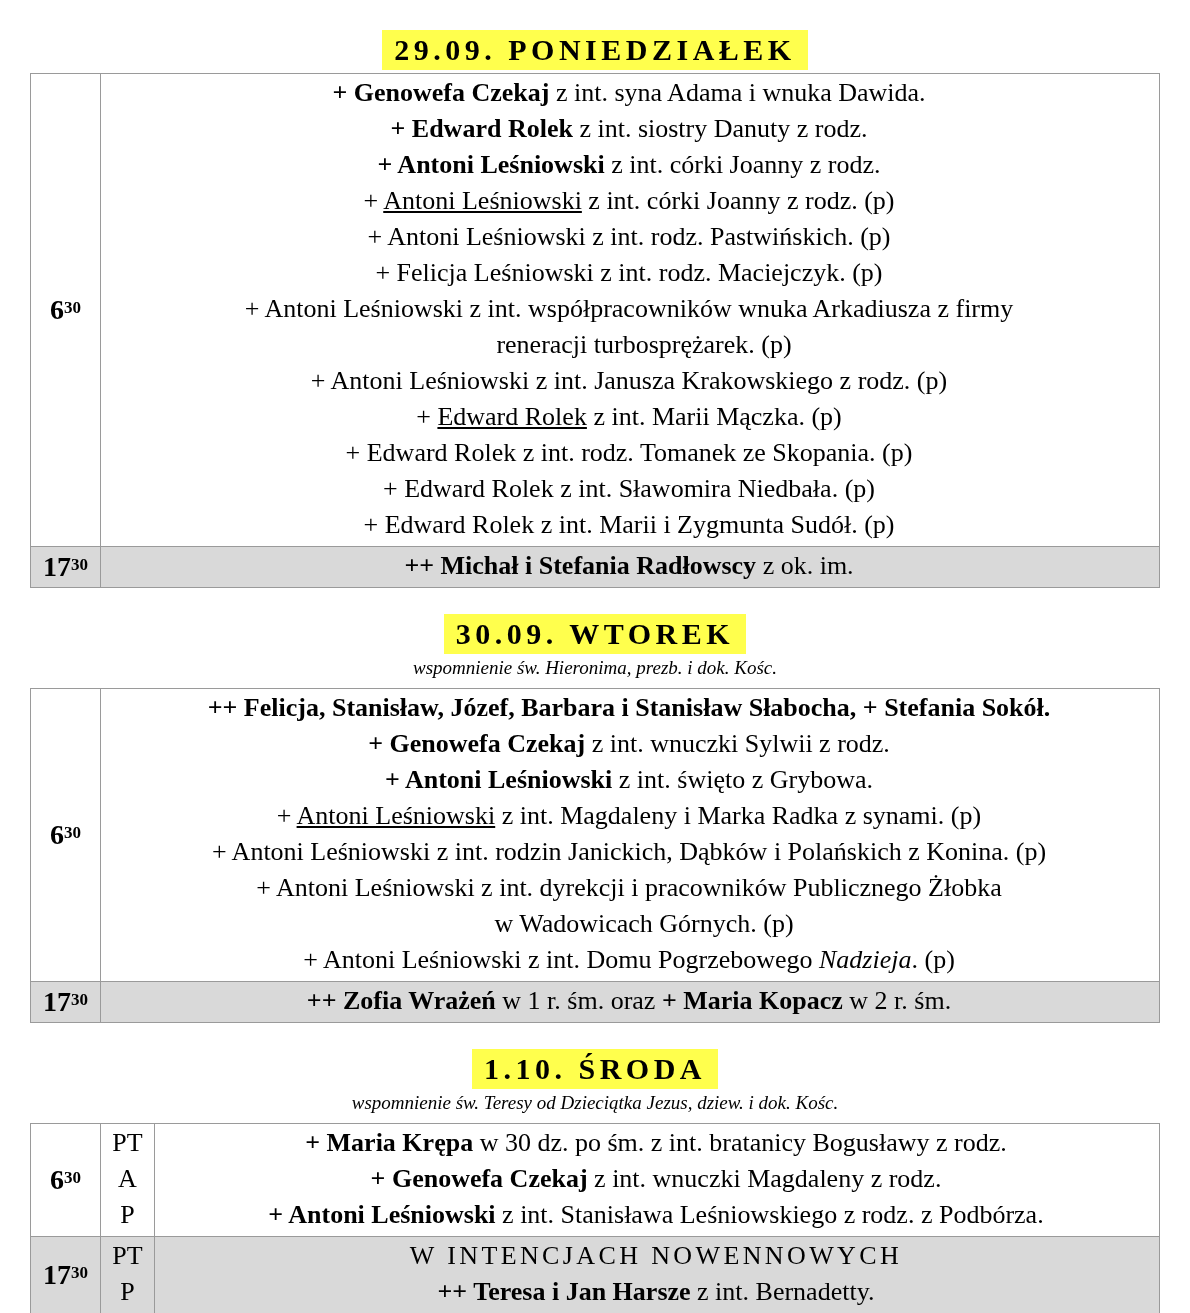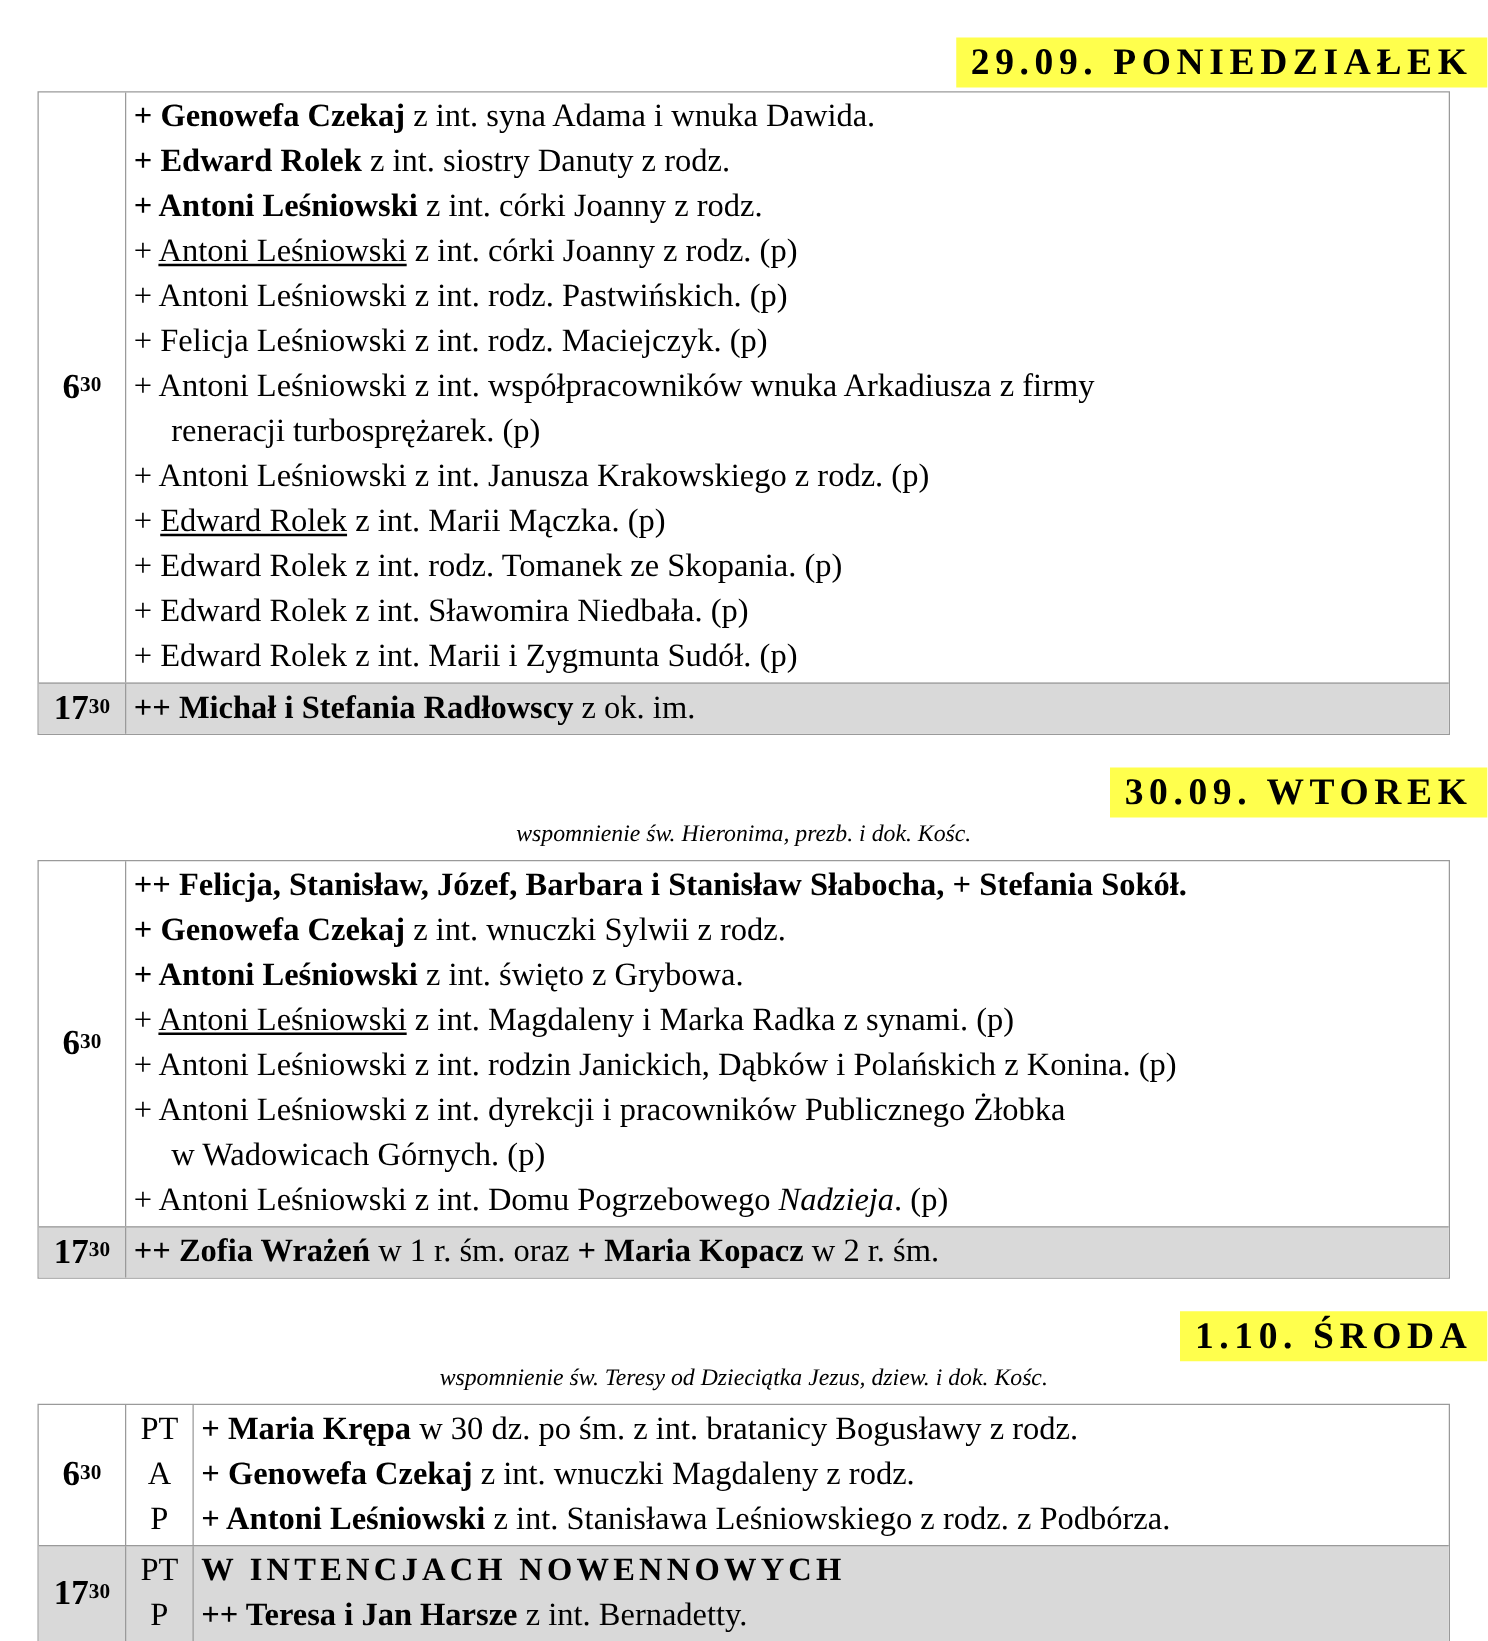--- a/index.html
+++ b/index.html
@@ -11,21 +11,21 @@
   body{
     width:1190px;
     min-height:1313px;
     background:#ffffff;
     font-family:"Liberation Serif", serif;
     color:#000;
   }
   .page{padding-top:30px;}
   .section{margin-bottom:26px;}
   .section-title{
-    text-align:right;
+    text-align:center;
     margin:0 0 3px 0;
   }
   .section-title .hl{
     display:inline-block;
     background:var(--hl);
     font-weight:bold;
     font-size:30px;
     letter-spacing:0.15em;
     padding:3px 12px 4px 12px;
     line-height:1.1;
@@ -71,26 +71,26 @@
     font-size:26px;
     padding:1px 0 3px 0;
   }
   .letters-cell .line{white-space:nowrap;}
   .content-cell{
     flex:1 1 auto;
     padding:1px 8px 3px 6px;
     font-size:26px;
     overflow:hidden;
   }
-  .line{line-height:36px; white-space:nowrap;}
+  .line{line-height:36px; white-space:nowrap;text-align:center;}
   .line.indent{padding-left:30px;}
   .seg-b{font-weight:bold;}
   .seg-u{text-decoration:underline;}
   .seg-i{font-style:italic;}
-  .seg-bsp{font-weight:bold; letter-spacing:0.13em;}
+  .seg-bsp{font-weight:normal; letter-spacing:0.13em;}
 </style>
 </head>
 <body>
 
 <div class="page">
 
   <div class="section">
     <h1 class="section-title"><span class="hl">29.09. PONIEDZIAŁEK</span></h1>
     <div class="sched">
         <div class="block">

